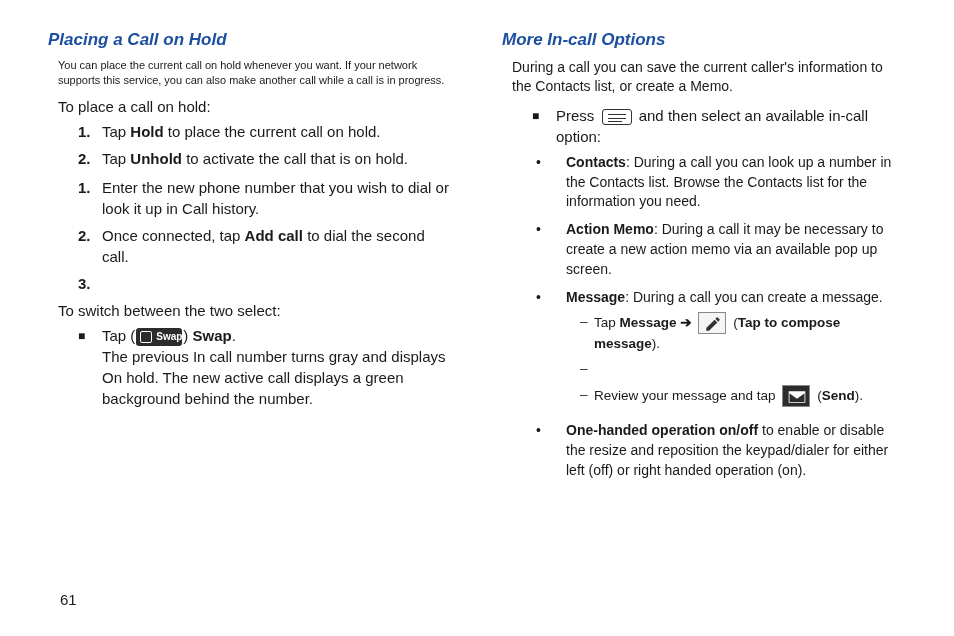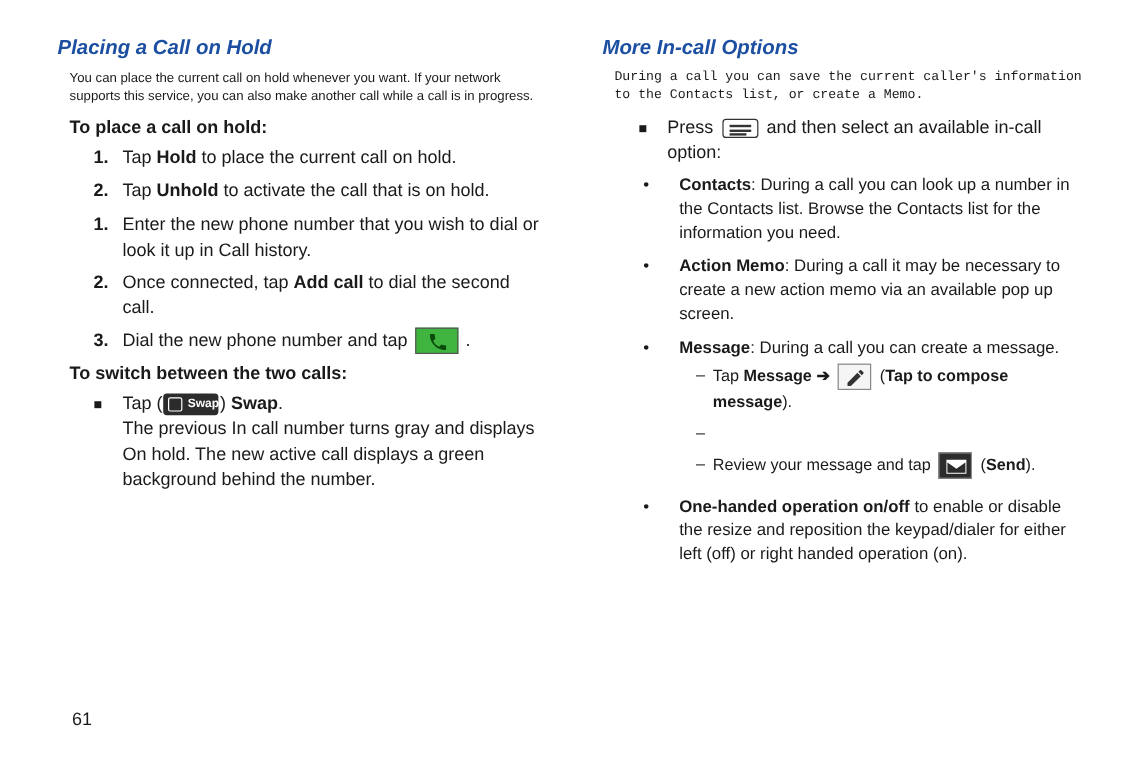--- a/index.html
+++ b/index.html
@@ -27,29 +27,28 @@
     font-size: 17px;
     margin-bottom: 8px;
   }
   .body-para {
     font-size: 11px;
     line-height: 1.38;
     margin-left: 10px;
     margin-bottom: 10px;
   }
   .body-para-r {
-    font-size: 11px;
+    font-size: 14px;
     line-height: 1.38;
     margin-left: 10px;
     margin-bottom: 8px;
-    font-family: Liberation Mono, monospace;
   }
   .sub-bold {
     font-size: 15px;
-    font-weight: bold;
+    font-weight: normal;
     margin-left: 10px;
     margin-bottom: 6px;
     margin-top: 4px;
   }
   .ol {
     list-style: none;
     margin-left: 30px;
     margin-bottom: 8px;
   }
   .ol .li {
@@ -218,33 +217,24 @@
       <div class="li">
         <span class="num">1.</span>
         <span>Enter the new phone number that you wish to dial or look it up in Call history.</span>
       </div>
       <div class="li">
         <span class="num">2.</span>
         <span><span>Once connected, tap </span><span class="b">Add call</span><span> to dial the second call.</span></span>
       </div>
       <div class="li">
         <span class="num">3.</span>
-        <span>
-          <span>Dial the new phone number and tap </span>
-          <span class="icon-phone">
-            <svg width="18" height="18" viewBox="0 0 24 24">
-                <path fill="#0a4a0a" d="M6.6 10.8c1.4 2.8 3.8 5.2 6.6 6.6l2.2-2.2c.3-.3.7-.4 1-.2 1.1.4 2.3.6 3.6.6.6 0 1 .4 1 1v3.4c0 .6-.4 1-1 1C10.6 21 3 13.4 3 4c0-.6.4-1 1-1h3.4c.6 0 1 .4 1 1 0 1.3.2 2.5.6 3.6.1.3 0 .7-.2 1l-2.2 2.2z"></path>
-              </svg>
-          </span>
-          <span>.</span>
-        </span>
-      </div>
-    </div>
-
-    <div class="sub-bold">To switch between the two calls:</div>
+      </div>
+    </div>
+
+    <div class="sub-bold">To switch between the two select:</div>
     <div class="square-li">
       <span class="marker">■</span>
       <span>
         <span>Tap (</span><span class="icon-swap"><span>Swap</span></span><span>) </span><span class="b">Swap</span><span>.</span>
         <br>
         <span>The previous In call number turns gray and displays On hold. The new active call displays a green background behind the number.</span>
       </span>
     </div>
   </div>
 

